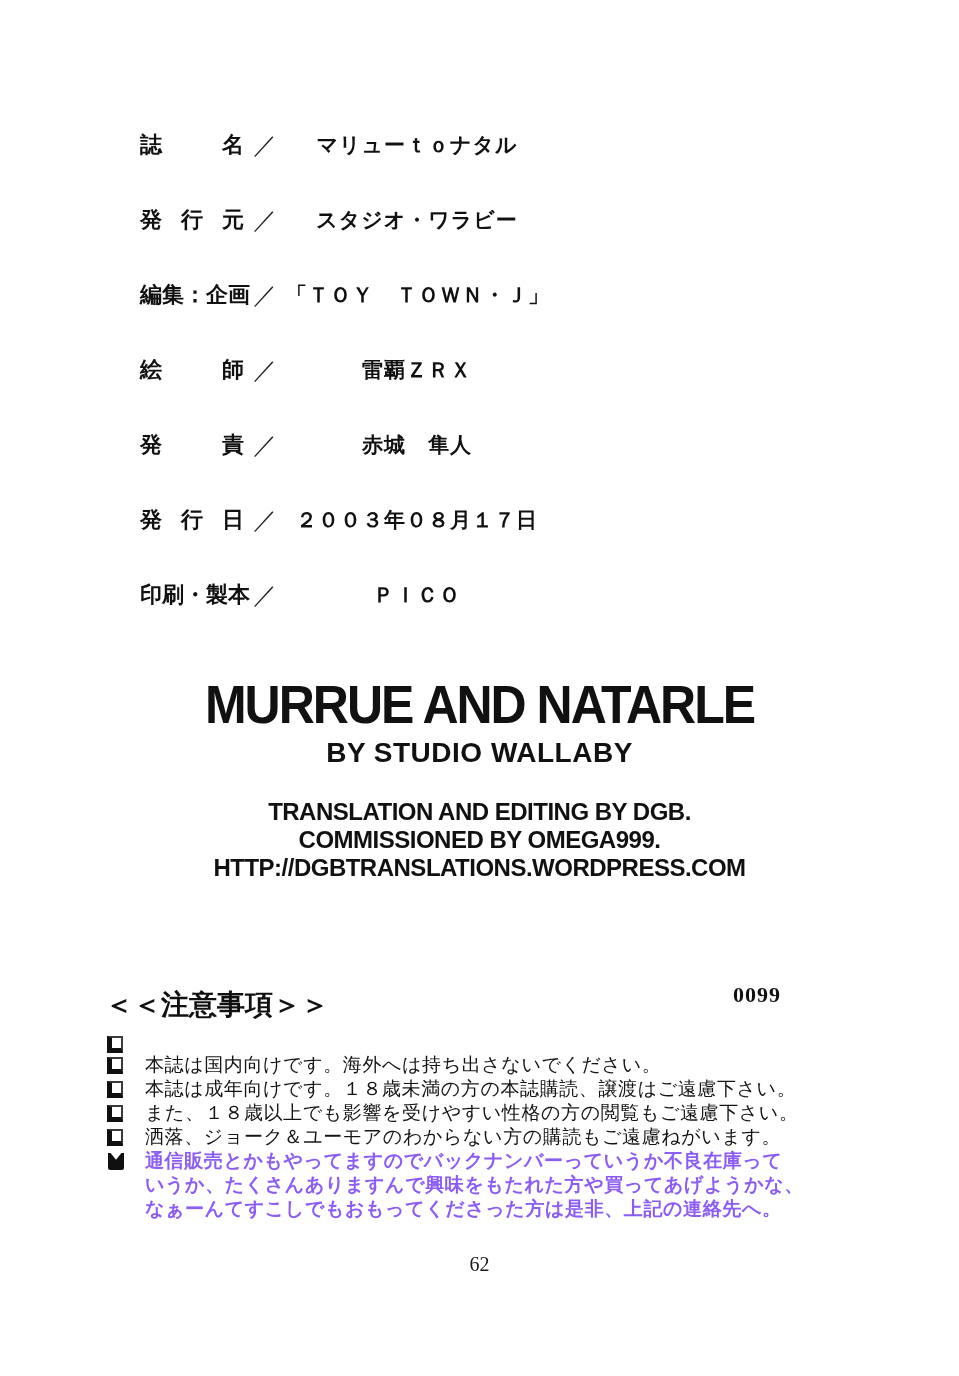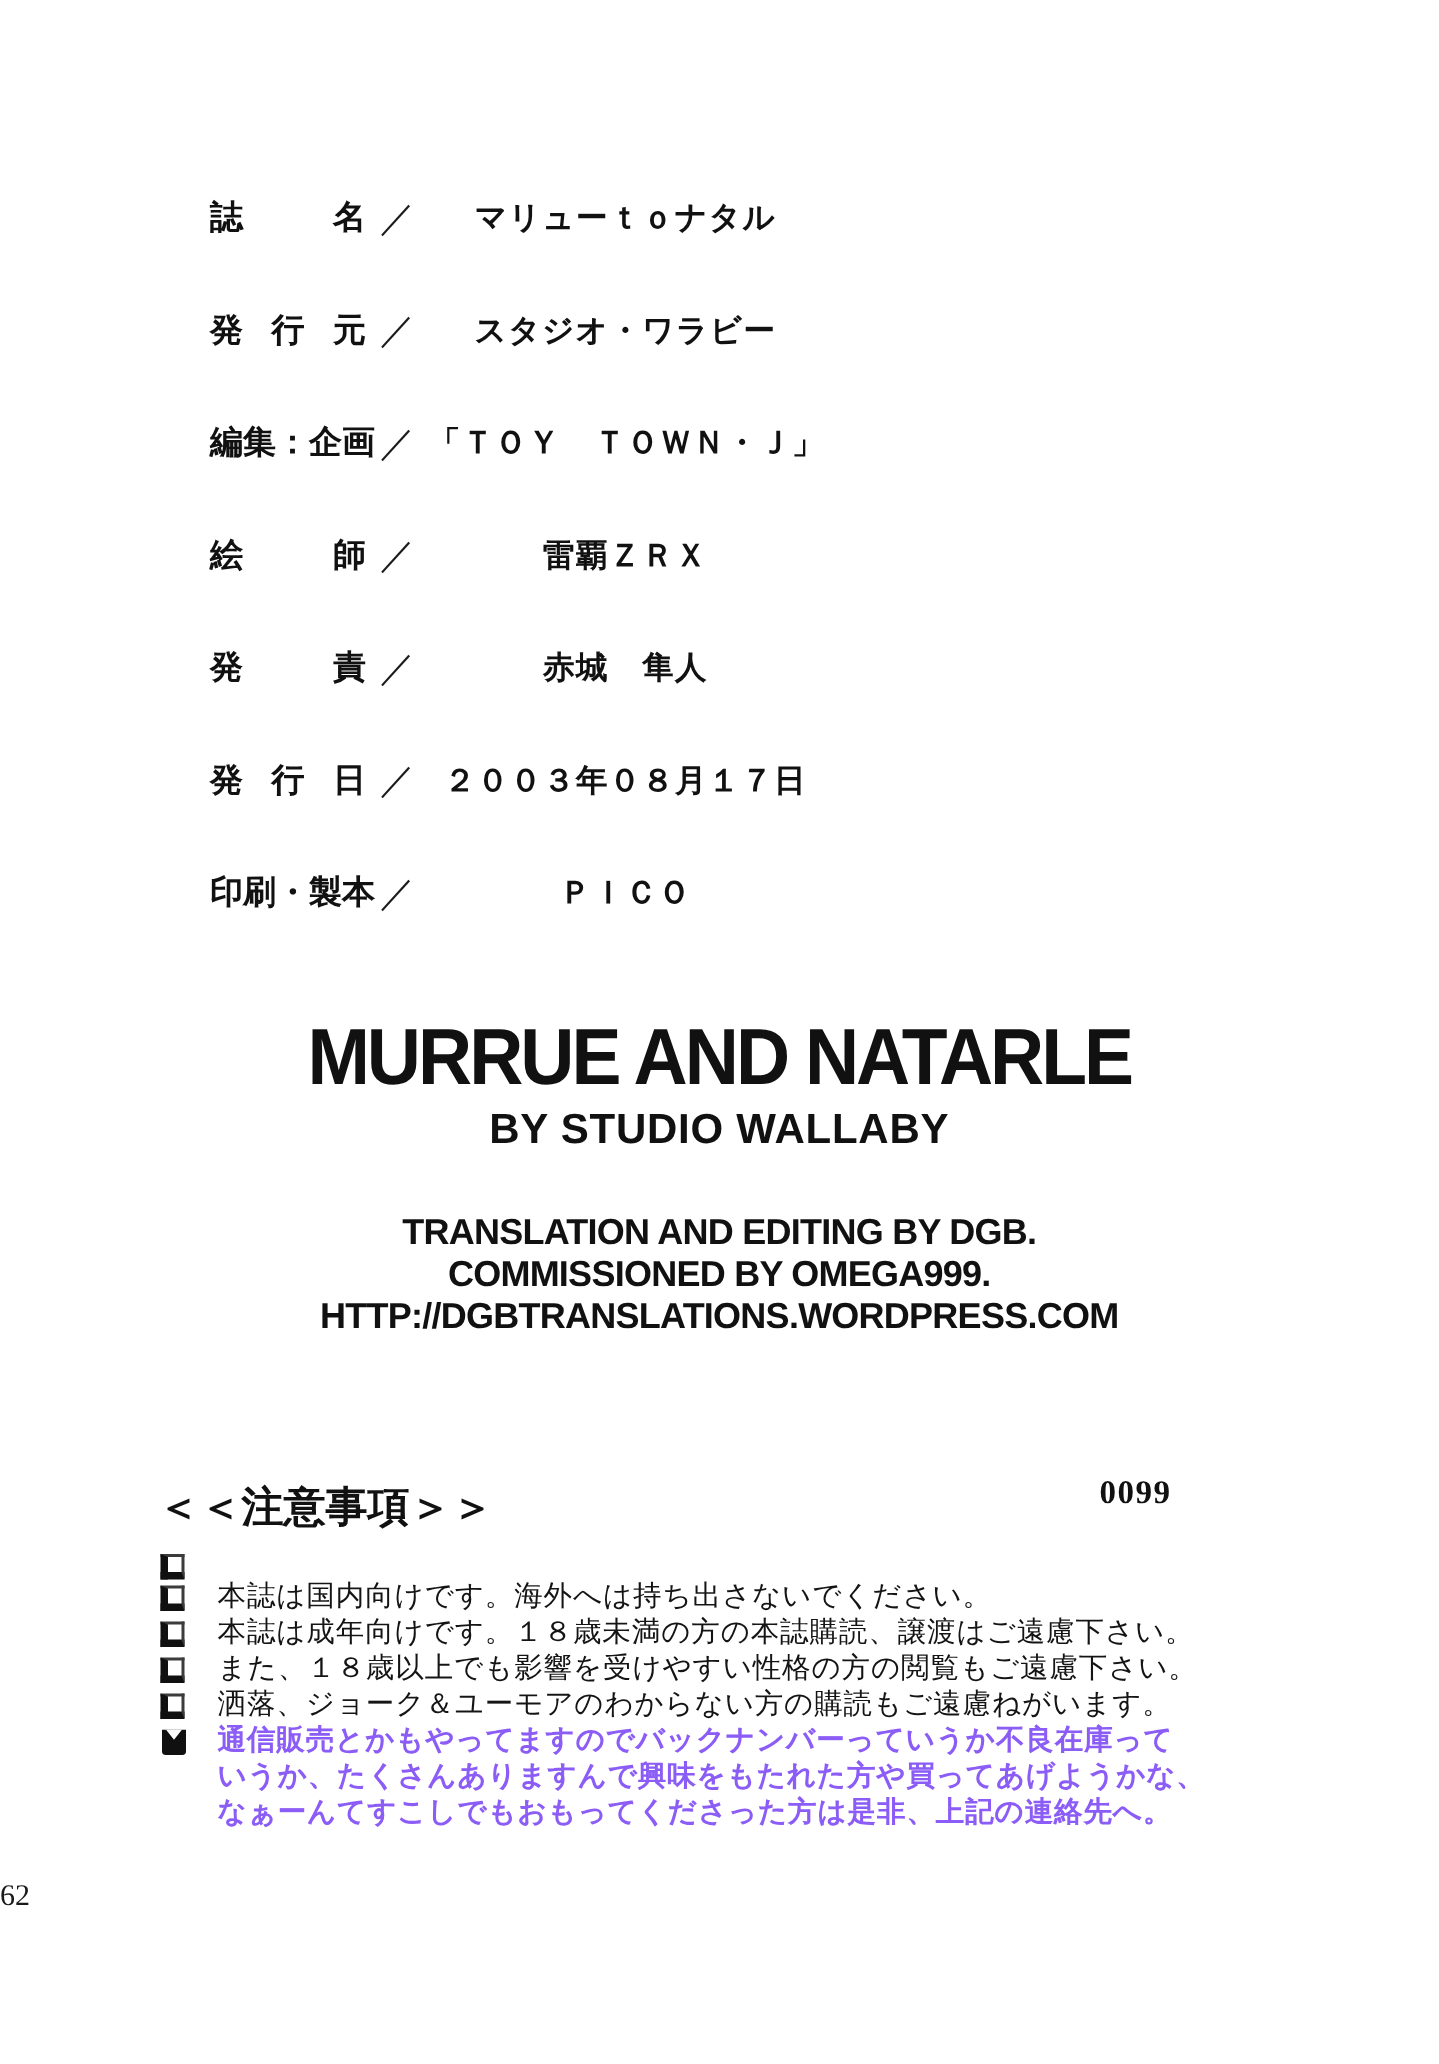--- a/index.html
+++ b/index.html
@@ -37,21 +37,21 @@
   .title-block{position:absolute;top:674px;left:0;width:100%;text-align:center;}
   .main-title{
     margin:0;font-size:50px;font-weight:bold;letter-spacing:-2px;
     transform:scaleY(1.06);transform-origin:top center;
     white-space:nowrap;
   }
   .sub-title{
     margin-top:5px;font-size:28px;font-weight:bold;letter-spacing:0.5px;
   }
   .tr-credits{
-    margin-top:39px;font-size:24px;font-weight:bold;line-height:28px;
+    margin-top:29px;font-size:24px;font-weight:bold;line-height:28px;
     letter-spacing:-0.5px;
   }
   .tr-line{display:block;}
 
   
   .notices{position:absolute;top:986px;left:105px;width:760px;}
   .notice-head{font-size:28px;font-weight:bold;letter-spacing:0;}
   .notice-code{
     position:absolute;left:628px;top:-4px;
     font-family:"Liberation Serif", serif;
@@ -67,21 +67,21 @@
     border-bottom:5px solid #101010;
     background:#fff;
   }
   .n-text{font-size:19px;line-height:24px;letter-spacing:0.6px;}
   .serif-note{font-family:"Liberation Serif", serif;color:#141414;}
   .gothic-note{font-family:"Liberation Sans", sans-serif;font-weight:600;color:#8b5cf6;}
   .n-line{display:block;white-space:nowrap;}
 
   
   .page-num-bottom{
-    position:absolute;top:1253px;left:0;width:959px;text-align:left;
+    position:absolute;top:1253px;left:0;width:959px;text-align:center;
     font-family:"Liberation Serif", serif;font-size:20px;color:#1a1a1a;
   }
 </style>
 </head>
 <body>
 
 <div class="page">
 
   <div class="credits">
 

